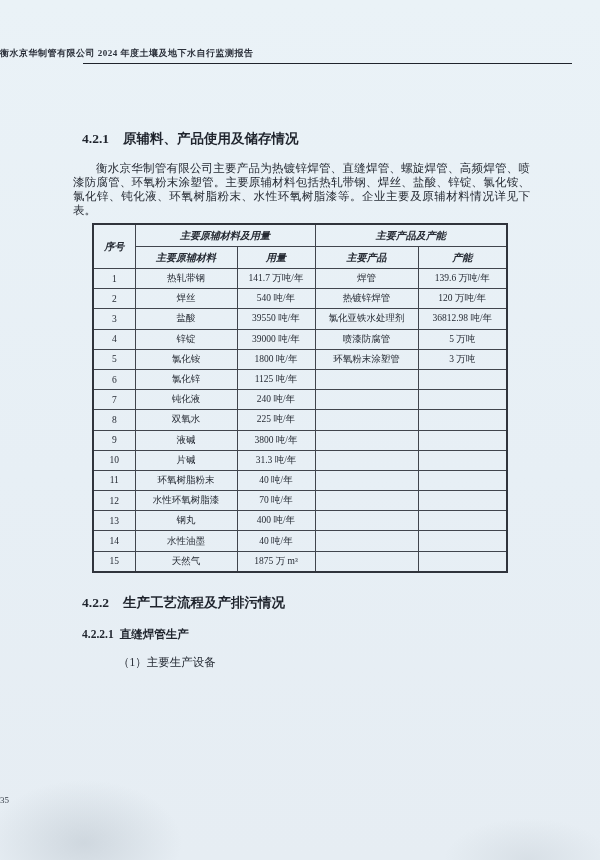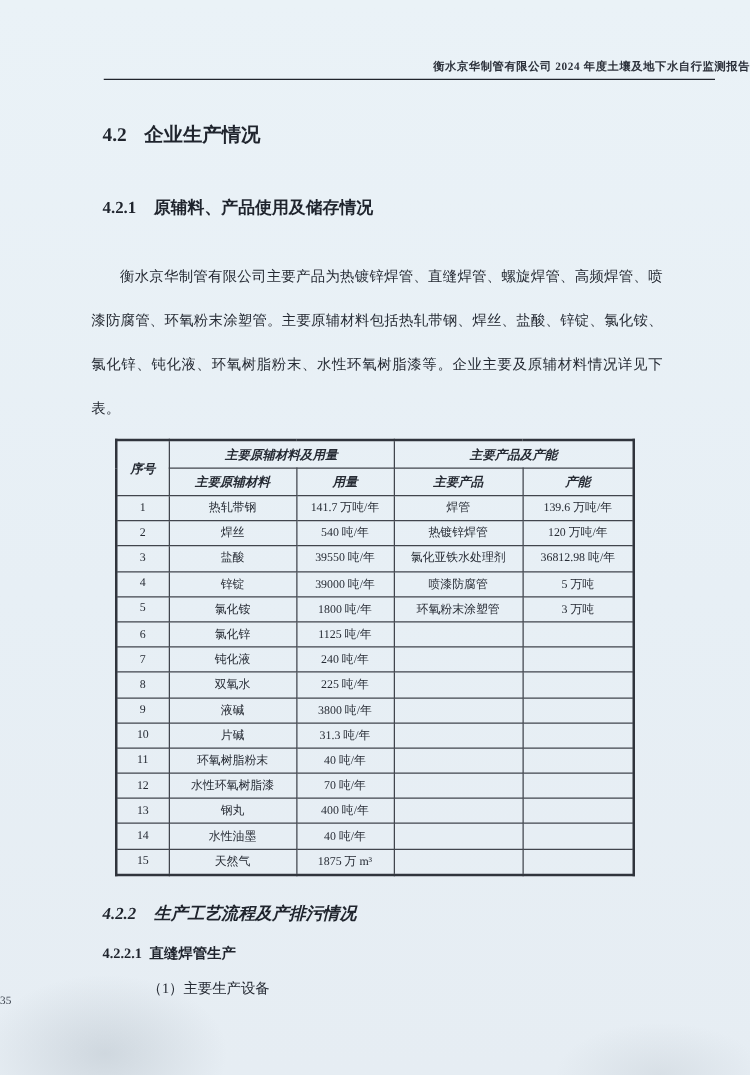--- a/index.html
+++ b/index.html
@@ -14,37 +14,37 @@
   .page{
     position:absolute;inset:0;
     background:
       radial-gradient(ellipse 140px 90px at 14% 98%, rgba(125,138,150,.22), rgba(125,138,150,0) 70%),
       radial-gradient(ellipse 120px 60px at 88% 100%, rgba(130,142,152,.14), rgba(130,142,152,0) 70%),
       linear-gradient(180deg,#eaf2f7 0%,#e7eff5 55%,#e6edf3 100%);
   }
   
   .running-header{
     position:absolute;top:47px;left:0;right:0;
-    text-align:right;
+    text-align:left;
     font-size:9px;font-weight:bold;color:#2c313b;
     letter-spacing:.5px;
   }
   .header-rule{
     position:absolute;top:63px;left:83px;width:489px;height:0;
     border-top:1.4px solid #20242c;
   }
   
   .content{position:absolute;top:92px;left:0;right:0;}
   .h1{margin:6px 0 0 82px;font-size:15.5px;font-weight:bold;color:#1f242d;}
   .h2{margin:38px 0 0 82px;font-size:13.5px;font-weight:bold;color:#1f242d;}
   .h-num{margin-right:14px;}
   .h-num-tight{margin-right:6px;}
   .body-paragraph{
-    margin:30px 70px 0 73px;
-    font-size:11.5px;line-height:35px;
+    margin:13px 70px 0 73px;
+    font-size:11.5px;line-height:14px;
     text-indent:2em;text-align:justify;
     color:#262b34;
   }
   .table-title{
     margin:9px 0 0 0;text-align:center;
     font-size:10.5px;font-weight:bold;color:#22262e;
   }
   table.materials{
     margin:6px auto 0 auto;
     border-collapse:collapse;
@@ -54,41 +54,38 @@
     border:2px solid #30343c;
   }
   table.materials th,table.materials td{
     border:1px solid #41454d;
     text-align:center;vertical-align:middle;
     padding:0 2px;
     overflow:hidden;white-space:nowrap;
   }
   table.materials thead th{font-weight:bold;font-size:10px;height:21px;font-style:italic;}
   table.materials tbody td{height:19.2px;}
-  .h3{margin:21px 0 0 82px;font-size:13.5px;font-weight:bold;color:#1f242d;font-style:italic;}
+  .h3{margin:21px 0 0 82px;font-size:13.5px;font-weight:bold;color:#1f242d;}
   .h4{margin:15px 12px 0 82px;font-size:11.5px;font-weight:bold;color:#1f242d;}
   .list-item{margin:13px 0 0 118px;font-size:11.5px;color:#262b34;}
   .page-number{
     position:absolute;top:795px;left:0;right:0;
     text-align:left;font-size:9px;color:#3a414c;
   }
 </style>
 </head>
 <body>
 
 <div class="page">
 
   <div class="running-header">衡水京华制管有限公司 2024 年度土壤及地下水自行监测报告</div>
   <div class="header-rule"></div>
 
   <div class="content">
 
-    <div class="h1">
-      <span class="h-num">4.2</span><span>企业生产情况</span>
-    </div>
 
     <div class="h2">
       <span class="h-num">4.2.1</span><span>原辅料、产品使用及储存情况</span>
     </div>
 
     <p class="body-paragraph">衡水京华制管有限公司主要产品为热镀锌焊管、直缝焊管、螺旋焊管、高频焊管、喷漆防腐管、环氧粉末涂塑管。主要原辅材料包括热轧带钢、焊丝、盐酸、锌锭、氯化铵、氯化锌、钝化液、环氧树脂粉末、水性环氧树脂漆等。企业主要及原辅材料情况详见下表。</p>
 
 
     <table class="materials">
       <colgroup>

